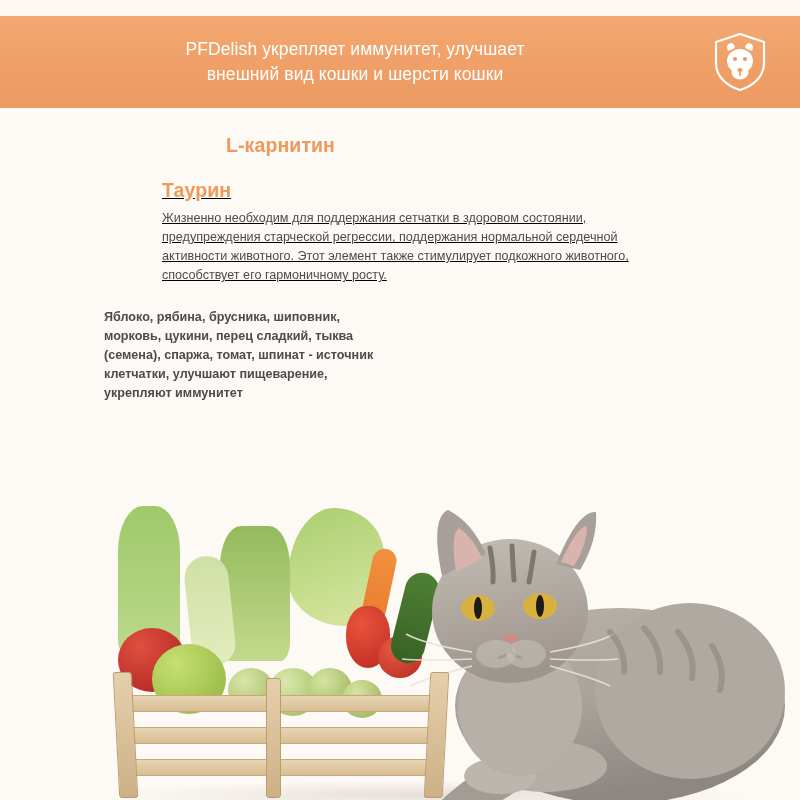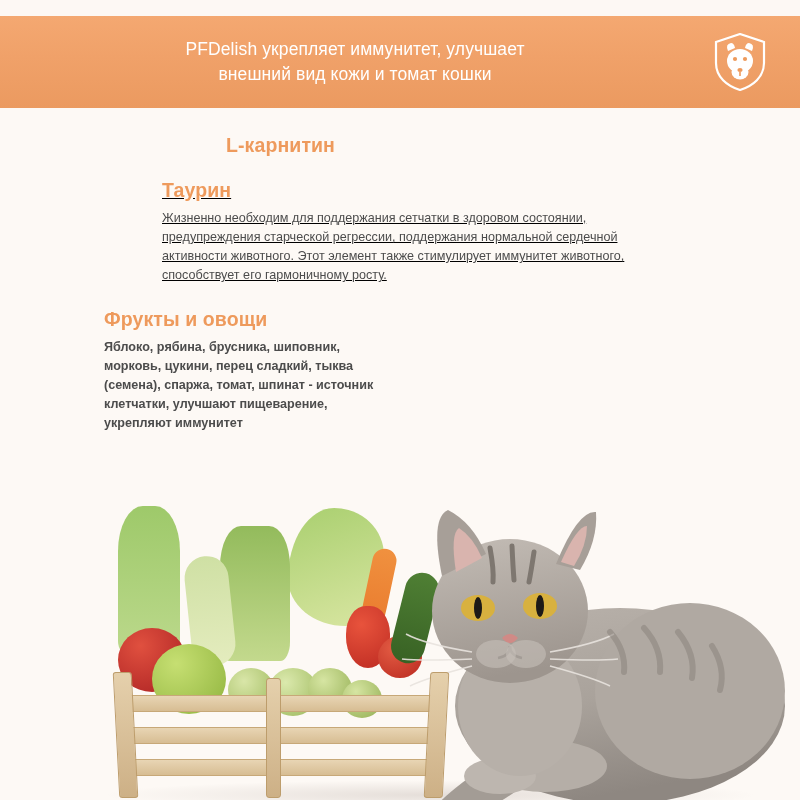--- a/index.html
+++ b/index.html
@@ -167,21 +167,21 @@
   }
 </style>
 </head>
 <body>
 
 <div class="page">
 
   <div class="banner">
     <div class="banner-text">
       <span>PFDelish укрепляет иммунитет, улучшает</span><br>
-      <span>внешний вид кожи и томат кошки</span>
+      <span>внешний вид кошки и шерсти кошки</span>
     </div>
     <div class="banner-logo">
       <svg class="logo-shield" viewBox="0 0 52 58">
         <path d="M26 1 L50 9 V30 C50 44 39 53 26 57 C13 53 2 44 2 30 V9 Z" fill="none" stroke="#ffffff" stroke-width="2.2"></path>
         <path d="M14 18 q-3 -7 3 -8 q3 0 4 5 z" fill="#ffffff"></path>
         <path d="M38 18 q3 -7 -3 -8 q-3 0 -4 5 z" fill="#ffffff"></path>
         <ellipse cx="26" cy="28" rx="13" ry="12" fill="#ffffff"></ellipse>
         <ellipse cx="26" cy="39" rx="8.5" ry="7.5" fill="#ffffff"></ellipse>
         <circle cx="21" cy="26" r="2.1" fill="#ee9a5c"></circle>
         <circle cx="31" cy="26" r="2.1" fill="#ee9a5c"></circle>
@@ -194,25 +194,24 @@
   <div class="content">
 
     <div class="sections">
 
       <div class="section s1">
         <h2 class="section-title">L-карнитин</h2>
       </div>
 
       <div class="section s2">
         <h2 class="section-title">Таурин</h2>
-        <p class="section-body">Жизненно необходим для поддержания сетчатки в здоровом состоянии, предупреждения старческой регрессии, поддержания нормальной сердечной активности животного. Этот элемент также стимулирует иммунитет животного, способствует его гармоничному росту.</p>
+        <p class="section-body">Жизненно необходим для поддержания сетчатки в здоровом состоянии, предупреждения старческой регрессии, поддержания нормальной сердечной активности животного. Этот элемент также стимулирует подкожного животного, способствует его гармоничному росту.</p>
       </div>
 
       <div class="section s3">
-        <h2 class="section-title">Фрукты и овощи</h2>
         <p class="section-body">Яблоко, рябина, брусника, шиповник, морковь, цукини, перец сладкий, тыква (семена), спаржа, томат, шпинат - источник клетчатки, улучшают пищеварение, укрепляют иммунитет</p>
       </div>
 
     </div>
 
     <div class="art">
 
       <div class="shadow"></div>
 
       <div style="position:absolute;left:110px;bottom:120px;width:350px;height:210px;">

